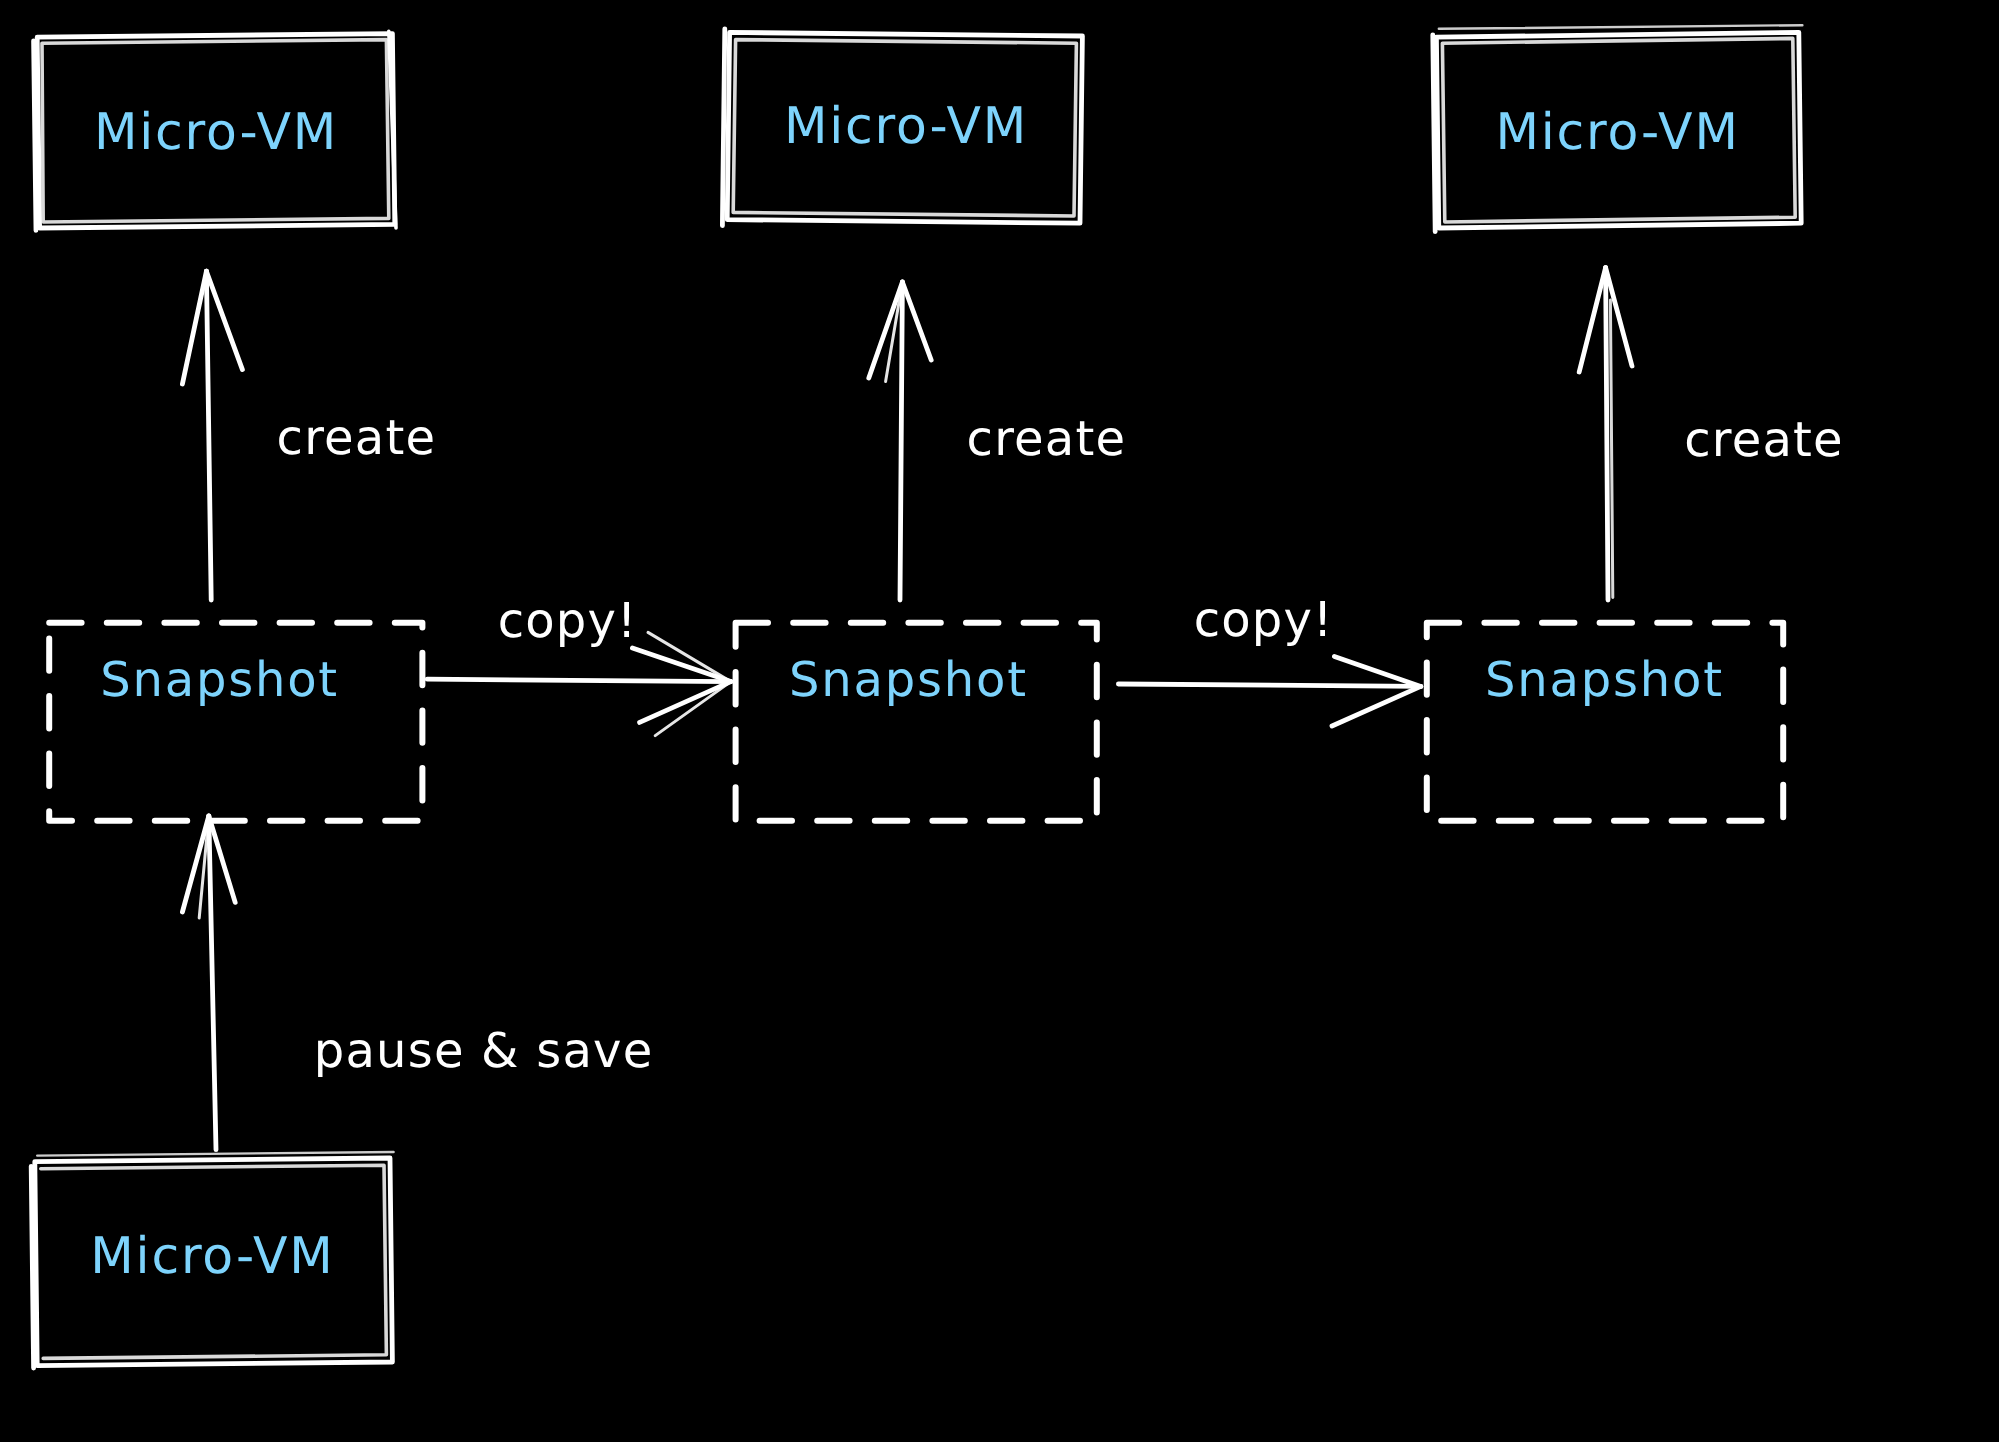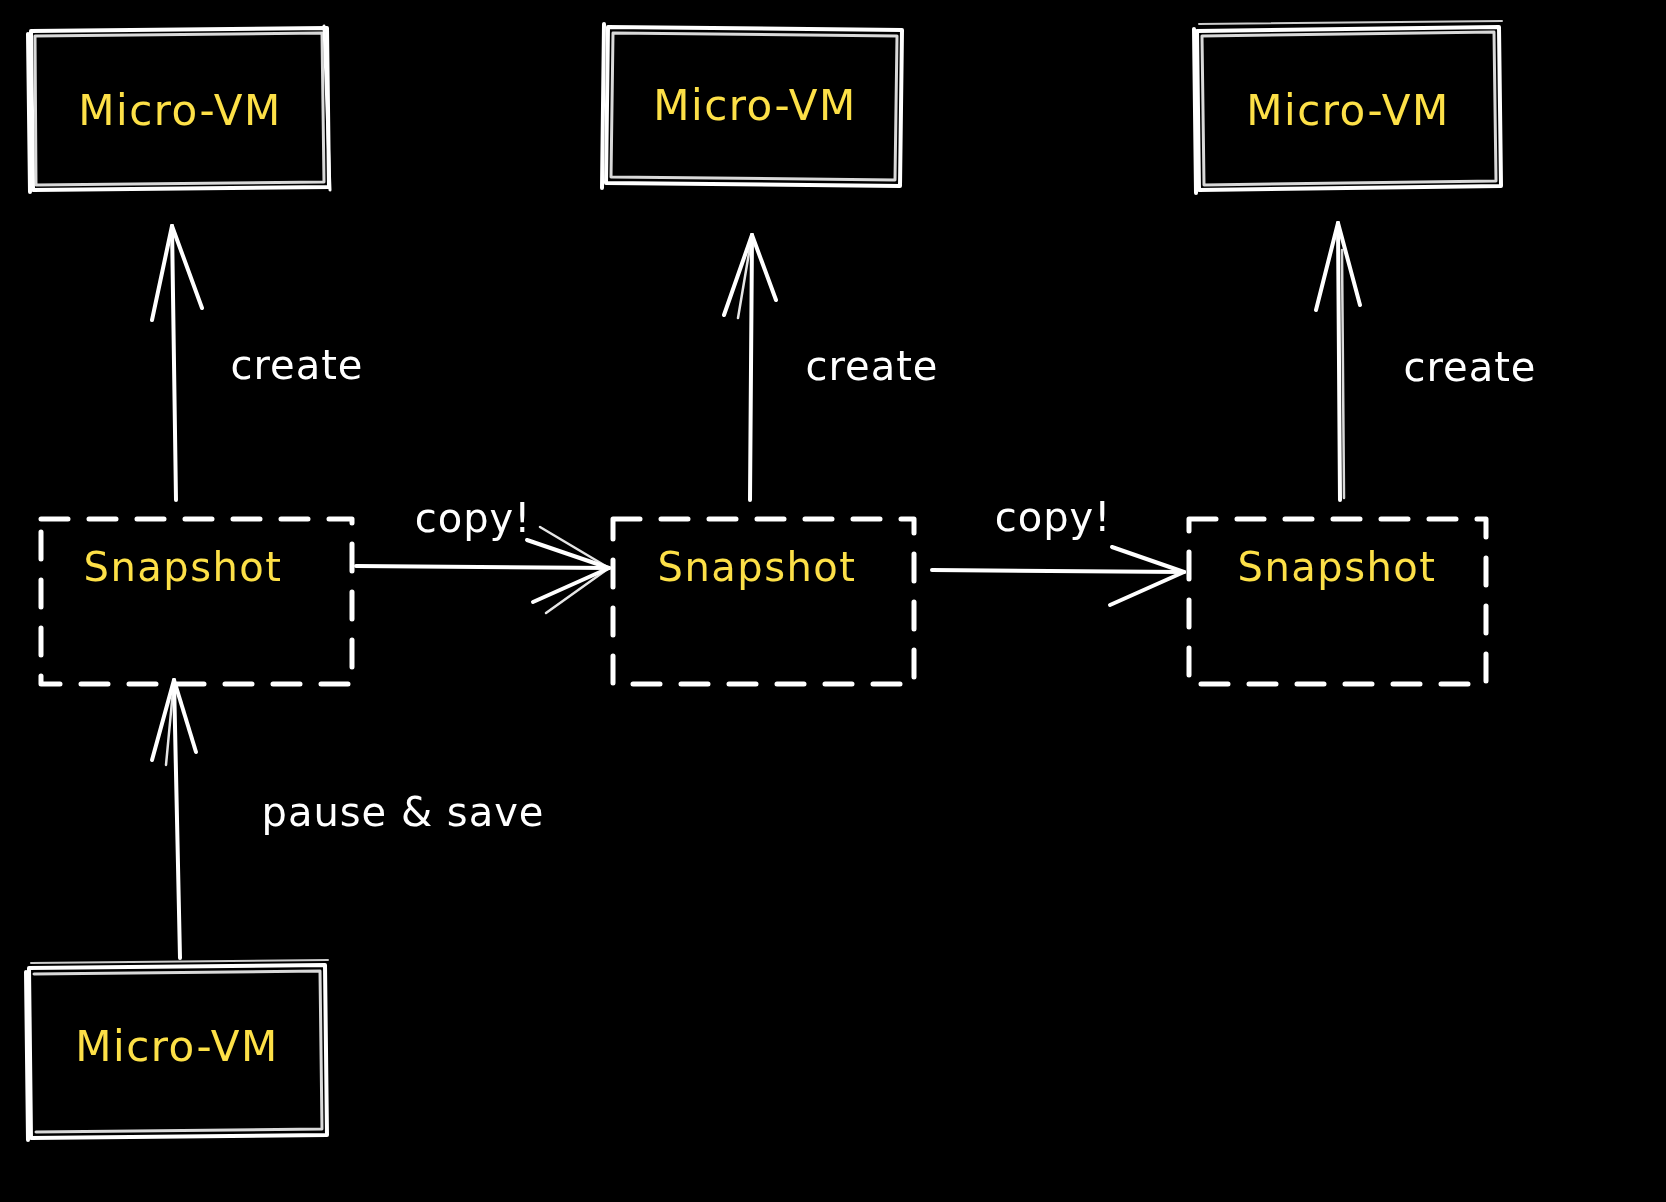--- a/index.html
+++ b/index.html
@@ -16,21 +16,21 @@
     font-family: "DejaVu Sans", sans-serif;
   }
   #sketch-layer {
     position: absolute;
     left: 0; top: 0;
     width: 1666px;
     height: 1202px;
   }
   .node-label {
     position: absolute;
-    color: #fde047;
+    color: #7dd3fc;
     font-family: "DejaVu Sans", sans-serif;
     font-size: 43px;
     letter-spacing: 1.5px;
     white-space: nowrap;
     text-align: center;
     transform: translate(-50%, -50%);
     pointer-events: none;
   }
   .edge-label {
     position: absolute;
@@ -154,15 +154,15 @@
   <div class="edge-label" style="left:297px; top:365px;">create</div>
 
   <div class="edge-label" style="left:872px; top:366px;">create</div>
 
   <div class="edge-label" style="left:1470px; top:367px;">create</div>
 
   <div class="edge-label" style="left:473px; top:518px;">copy!</div>
 
   <div class="edge-label" style="left:1053px; top:517px;">copy!</div>
 
-  <div class="edge-label" style="left:403px; top:812px;">pause &amp; save</div>
+  <div class="edge-label" style="left:403px; top:876px;">pause &amp; save</div>
 
 </div>
 
 </body></html>

